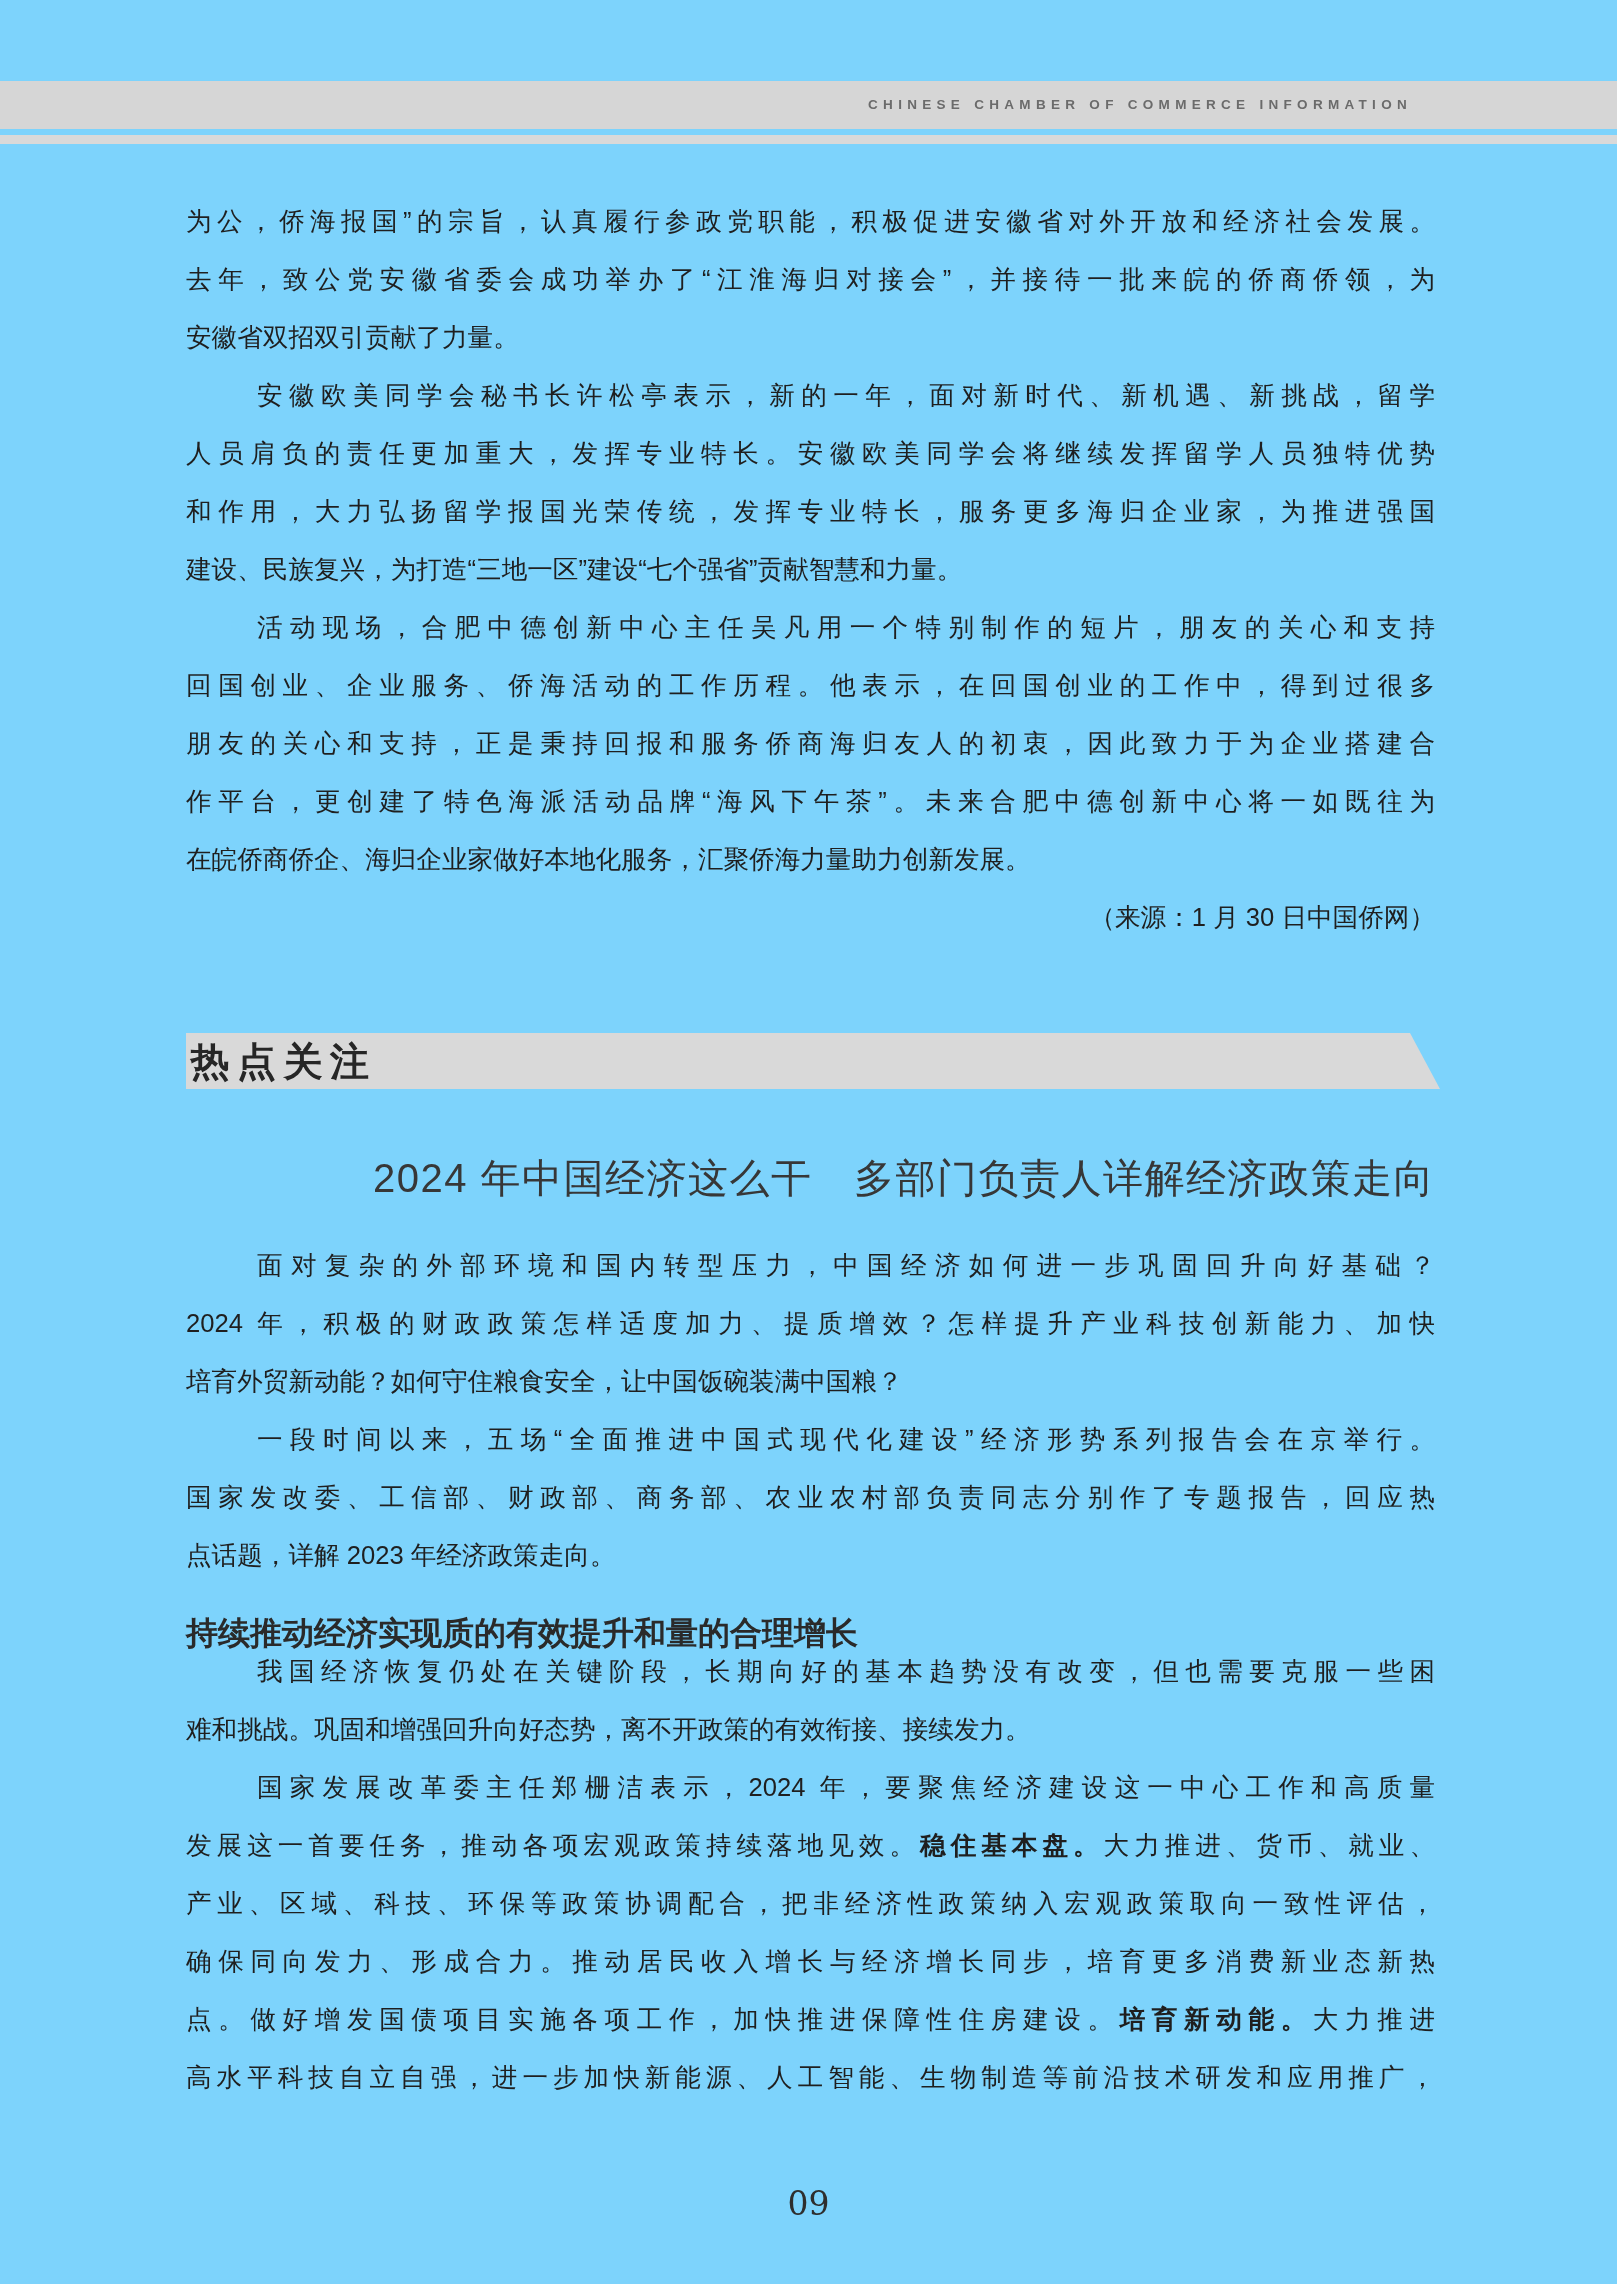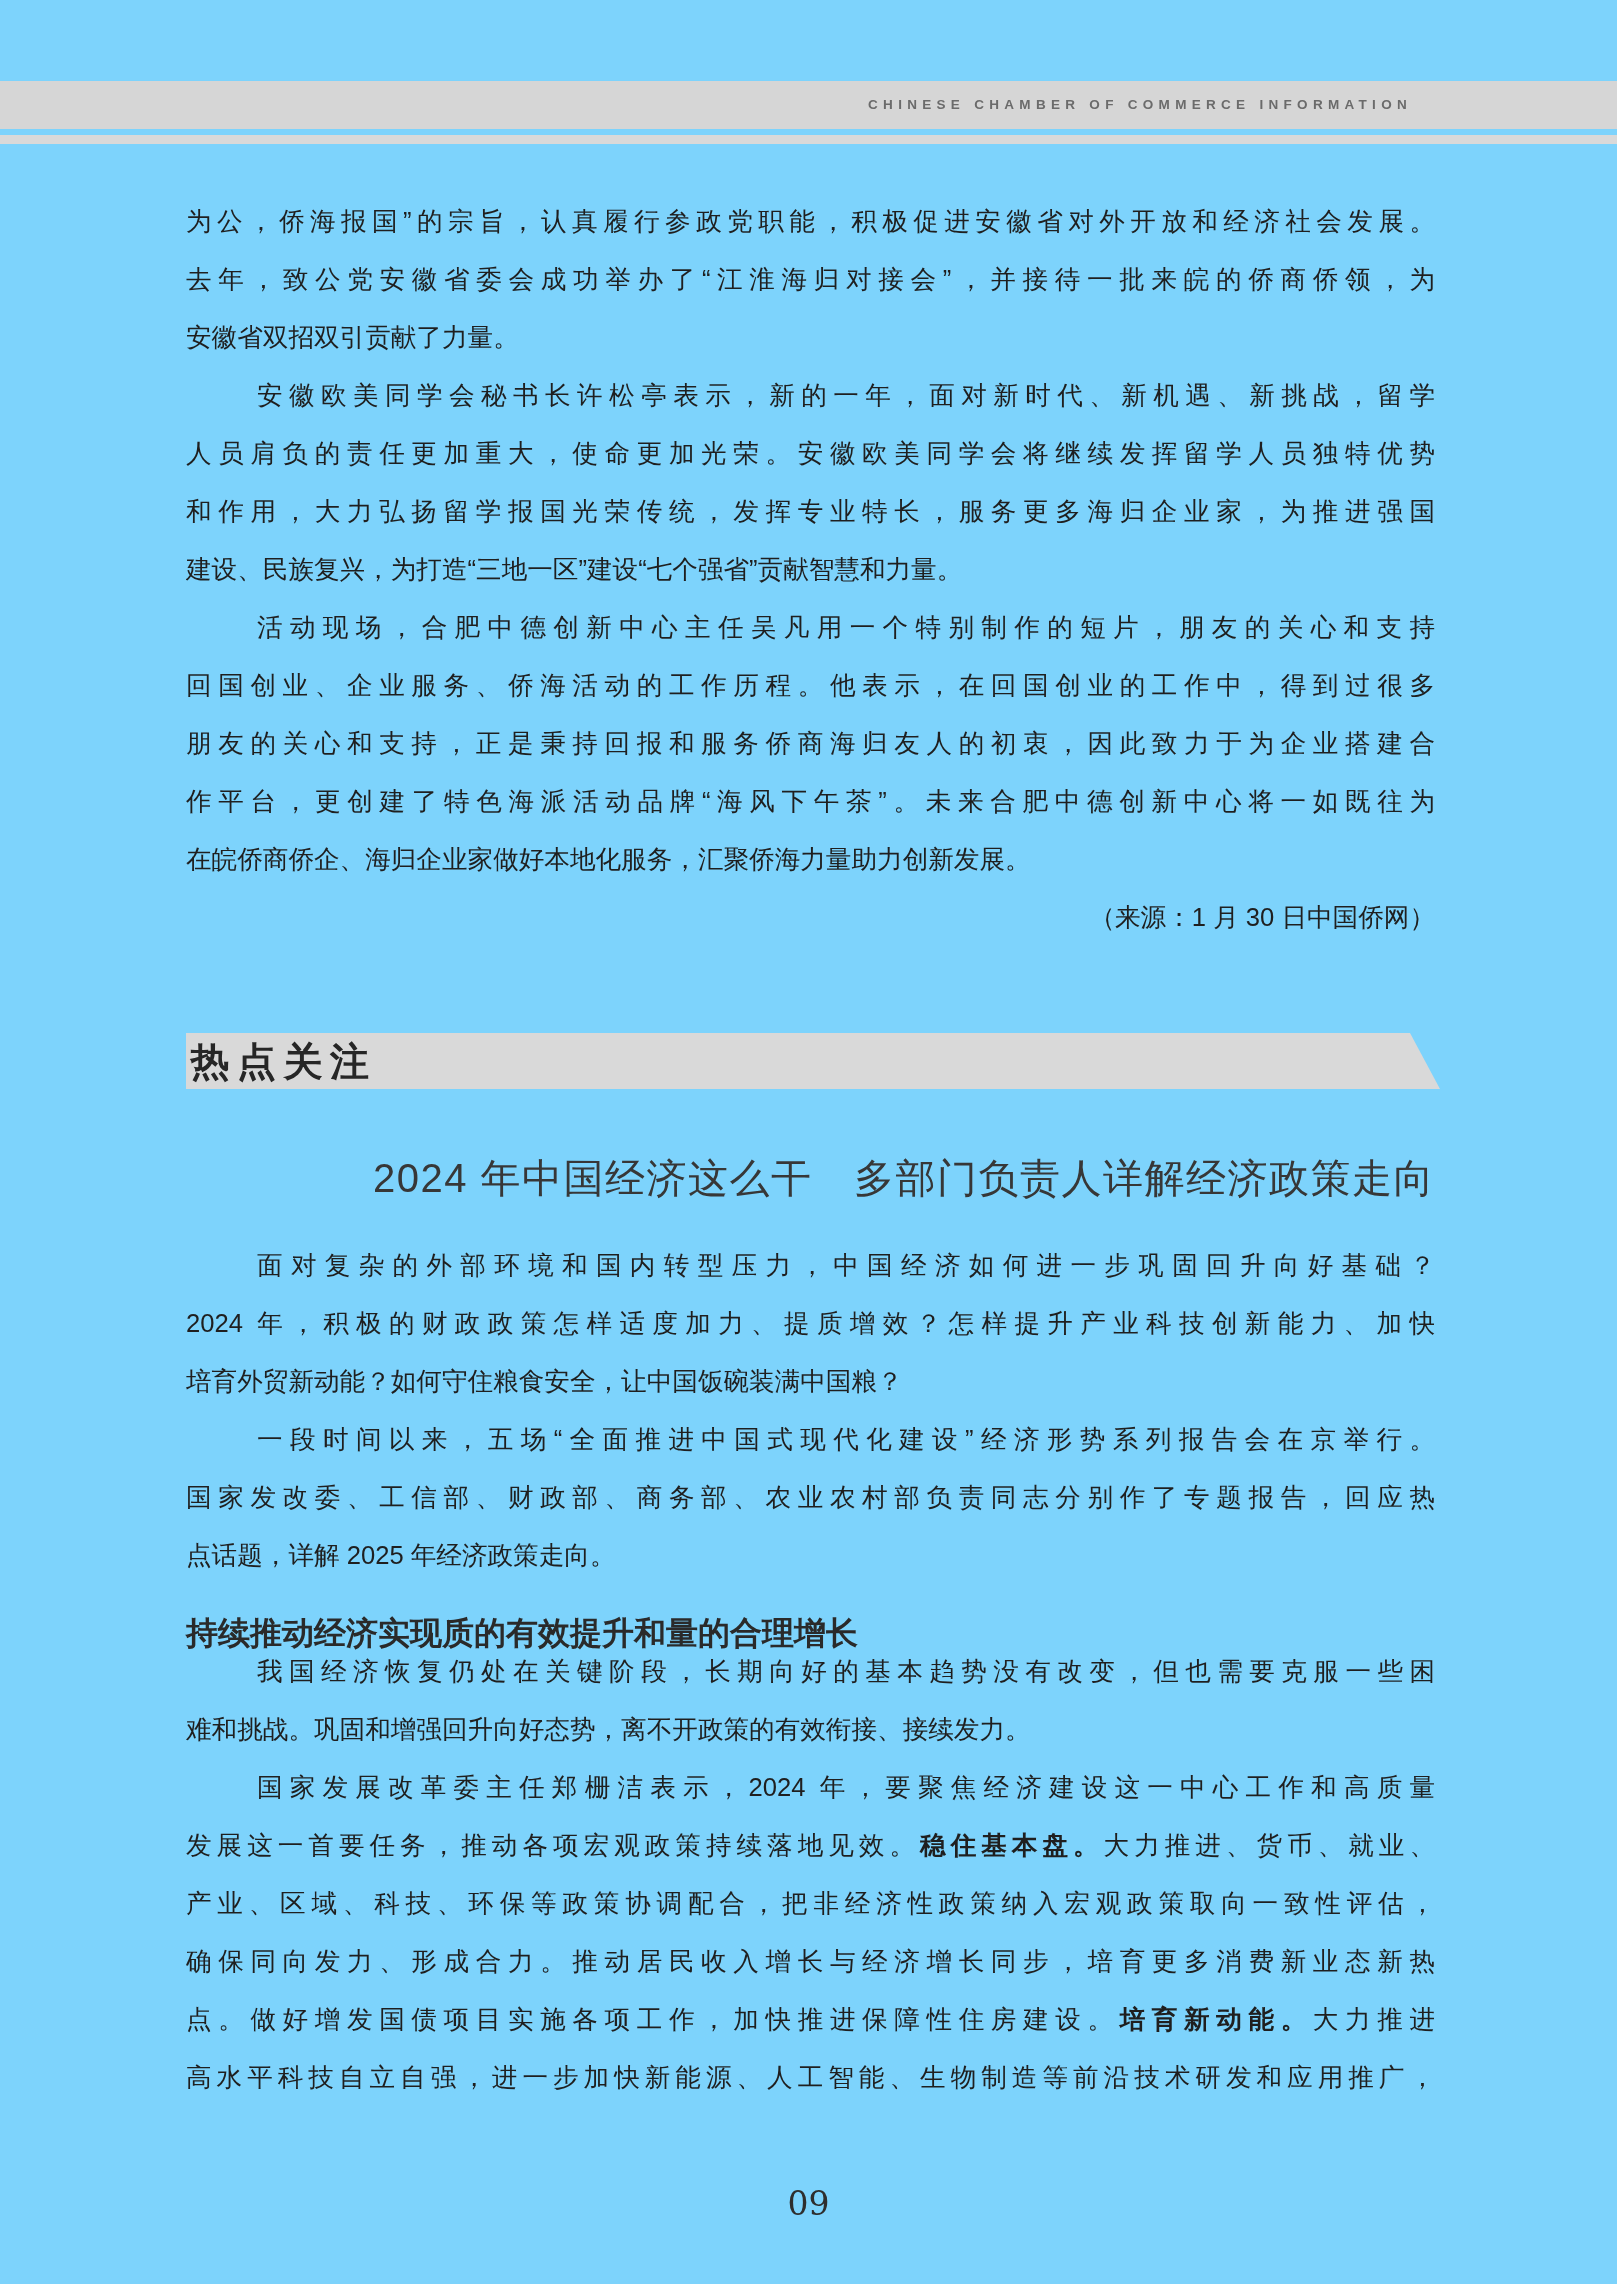--- a/index.html
+++ b/index.html
@@ -131,21 +131,21 @@
   <div class="band1">
     <div class="banner-text">CHINESE CHAMBER OF COMMERCE INFORMATION</div>
   </div>
   <div class="band2"></div>
 
   <section class="textcol article1">
       <div class="line justify"><span>为公，侨海报国”的宗旨，认真履行参政党职能，积极促进安徽省对外开放和经济社会发展。</span></div>
       <div class="line justify"><span>去年，致公党安徽省委会成功举办了“江淮海归对接会”，并接待一批来皖的侨商侨领，为</span></div>
       <div class="line left"><span>安徽省双招双引贡献了力量。</span></div>
       <div class="line justify indent"><span>安徽欧美同学会秘书长许松亭表示，新的一年，面对新时代、新机遇、新挑战，留学</span></div>
-      <div class="line justify"><span>人员肩负的责任更加重大，使命更加光荣。安徽欧美同学会将继续发挥留学人员独特优势</span></div>
+      <div class="line justify"><span>人员肩负的责任更加重大，发挥专业特长。安徽欧美同学会将继续发挥留学人员独特优势</span></div>
       <div class="line justify"><span>和作用，大力弘扬留学报国光荣传统，发挥专业特长，服务更多海归企业家，为推进强国</span></div>
       <div class="line left"><span>建设、民族复兴，为打造“三地一区”建设“七个强省”贡献智慧和力量。</span></div>
       <div class="line justify indent"><span>活动现场，合肥中德创新中心主任吴凡用一个特别制作的短片，朋友的关心和支持</span></div>
       <div class="line justify"><span>回国创业、企业服务、侨海活动的工作历程。他表示，在回国创业的工作中，得到过很多</span></div>
       <div class="line justify"><span>朋友的关心和支持，正是秉持回报和服务侨商海归友人的初衷，因此致力于为企业搭建合</span></div>
       <div class="line justify"><span>作平台，更创建了特色海派活动品牌“海风下午茶”。未来合肥中德创新中心将一如既往为</span></div>
       <div class="line left"><span>在皖侨商侨企、海归企业家做好本地化服务，汇聚侨海力量助力创新发展。</span></div>
       <div class="line right"><span>（来源：1 月 30 日中国侨网）</span></div>
     </section>
 
@@ -154,21 +154,21 @@
   </div>
 
   <h1 class="title">2024 年中国经济这么干　多部门负责人详解经济政策走向</h1>
 
   <section class="textcol article2a">
       <div class="line justify indent"><span>面对复杂的外部环境和国内转型压力，中国经济如何进一步巩固回升向好基础？</span></div>
       <div class="line justify"><span>2024 年，积极的财政政策怎样适度加力、提质增效？怎样提升产业科技创新能力、加快</span></div>
       <div class="line left"><span>培育外贸新动能？如何守住粮食安全，让中国饭碗装满中国粮？</span></div>
       <div class="line justify indent"><span>一段时间以来，五场“全面推进中国式现代化建设”经济形势系列报告会在京举行。</span></div>
       <div class="line justify"><span>国家发改委、工信部、财政部、商务部、农业农村部负责同志分别作了专题报告，回应热</span></div>
-      <div class="line left"><span>点话题，详解 2025 年经济政策走向。</span></div>
+      <div class="line left"><span>点话题，详解 2023 年经济政策走向。</span></div>
     </section>
 
   <div class="subhead">持续推动经济实现质的有效提升和量的合理增长</div>
 
   <section class="textcol article2b">
       <div class="line justify indent"><span>我国经济恢复仍处在关键阶段，长期向好的基本趋势没有改变，但也需要克服一些困</span></div>
       <div class="line left"><span>难和挑战。巩固和增强回升向好态势，离不开政策的有效衔接、接续发力。</span></div>
       <div class="line justify indent"><span>国家发展改革委主任郑栅洁表示，2024 年，要聚焦经济建设这一中心工作和高质量</span></div>
       <div class="line justify"><span>发展这一首要任务，推动各项宏观政策持续落地见效。</span><span class="b">稳住基本盘。</span><span>大力推进、货币、就业、</span></div>
       <div class="line justify"><span>产业、区域、科技、环保等政策协调配合，把非经济性政策纳入宏观政策取向一致性评估，</span></div>

